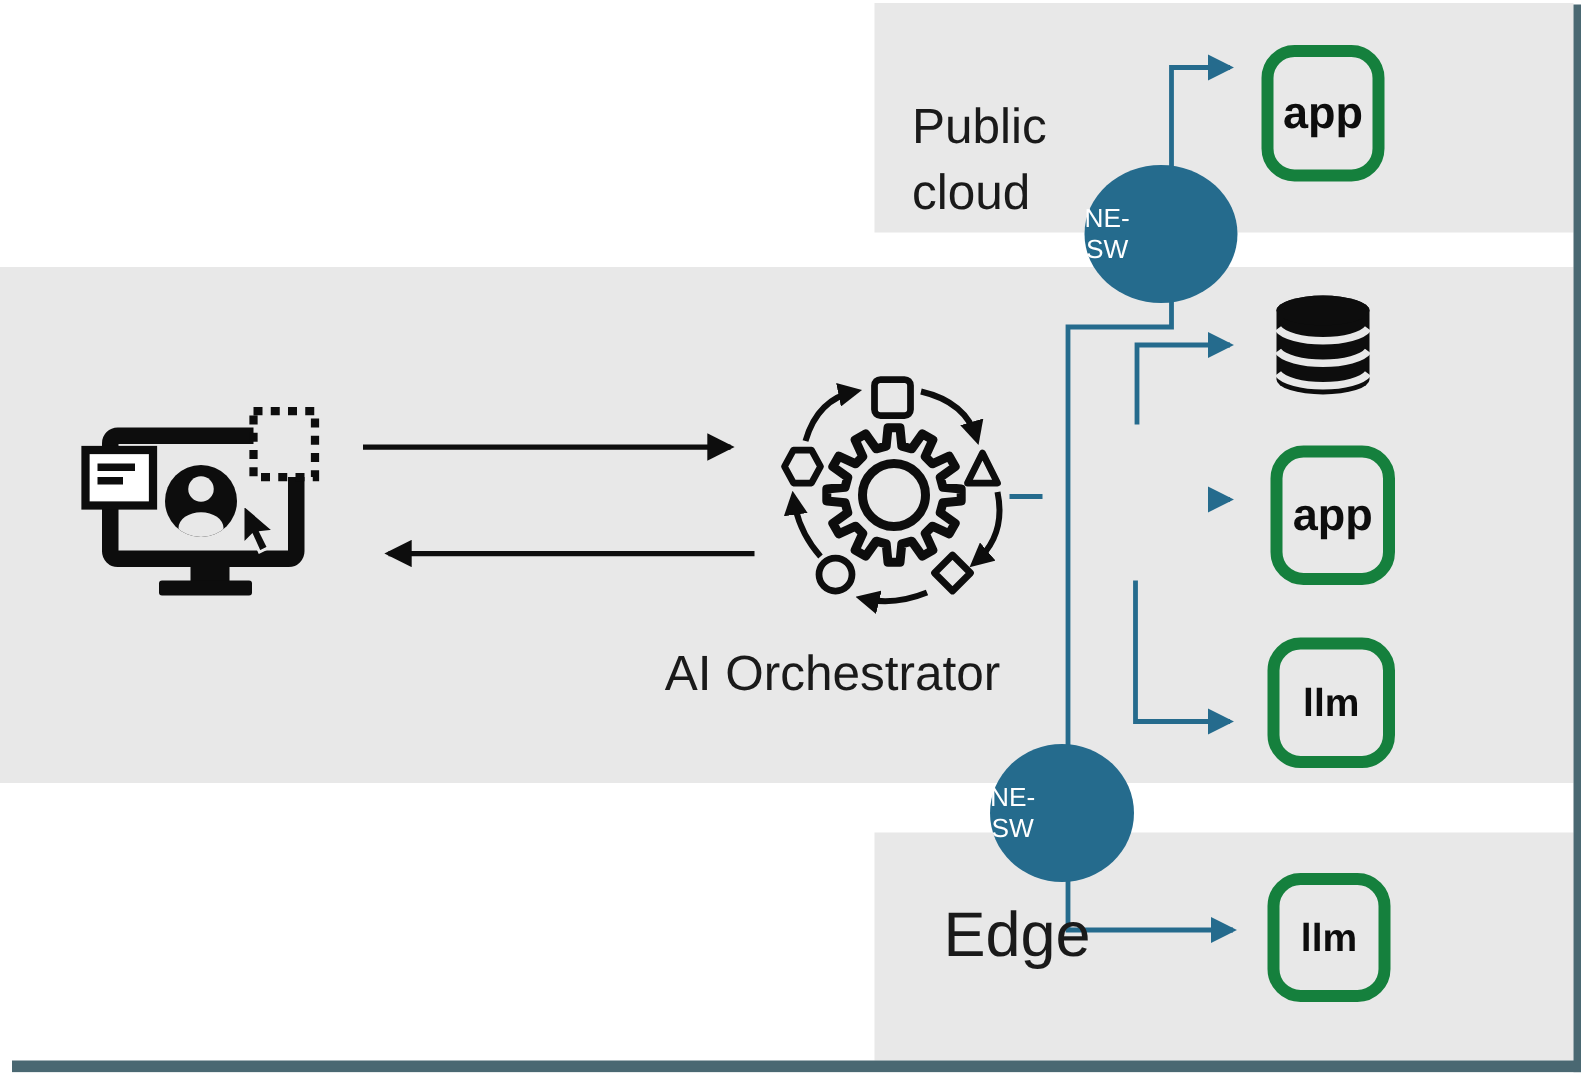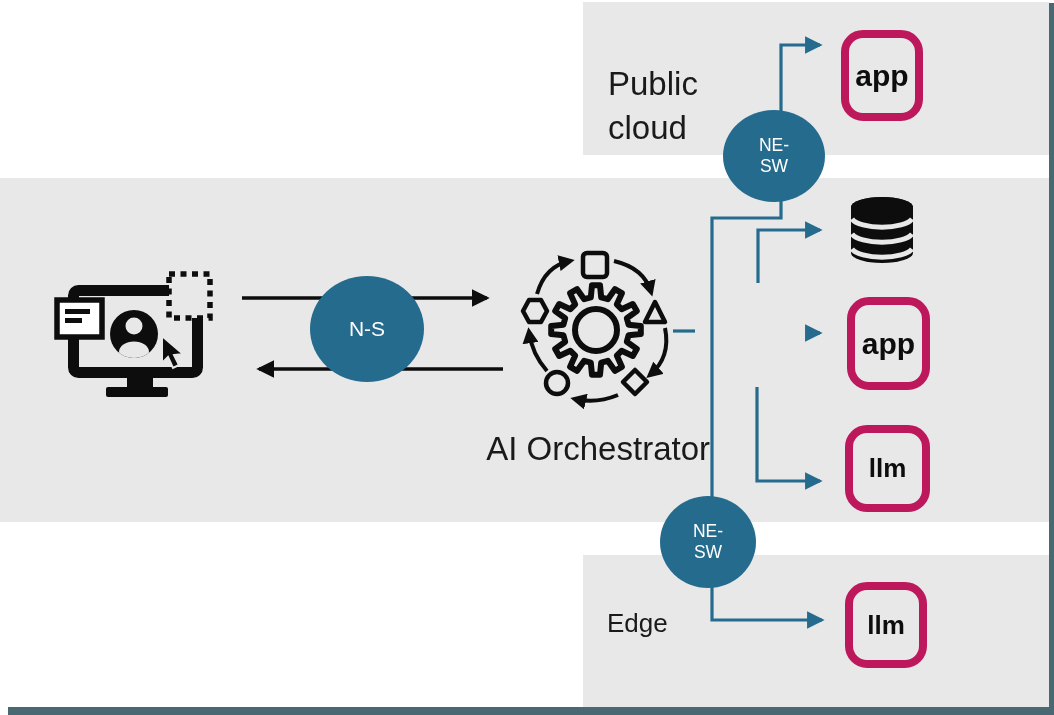--- a/index.html
+++ b/index.html
@@ -13,40 +13,40 @@
   .panel-bottom{left:583px; top:555px; width:466px; height:152px;}
   .frame-right{position:absolute; right:0; top:3px; width:5px; height:712px; background:#4a6872;}
   .frame-bottom{position:absolute; left:8px; bottom:0; width:1046px; height:8px; background:#4a6872;}
 
   svg.layer{position:absolute; left:0; top:0; z-index:2;}
 
   .region-label{
     position:absolute; z-index:4; color:#1a1a1a; font-size:33px; line-height:44px;
   }
   .label-public-cloud{left:608px; top:38px; width:175px;margin-top:24px;}
-  .label-edge{left:607px; top:601px; font-size:26px;}
+  .label-edge{left:629px; top:601px; font-size:42px;}
   .label-orchestrator{
     position:absolute; z-index:4; left:400px; top:430px; width:310px;
-    text-align:right; color:#1a1a1a; font-size:33px;
+    text-align:center; color:#1a1a1a; font-size:33px;
   }
 
   .gw{
     position:absolute; z-index:3; background:#256b8d; border-radius:50%;
-    color:#ffffff; display:flex; align-items:center; justify-content:center;
+    color:#ffffff; display:flex; align-items:center; 
     text-align:center;
   }
   .gw-ns  {left:310px; top:276px; width:114px; height:106px; font-size:21px;}
   .gw-ew  {left:693px; top:281px; width:114px; height:106px; font-size:21px;}
   .gw-nesw-top   {left:723px; top:110px; width:102px; height:92px; font-size:17.5px; line-height:21px;}
   .gw-nesw-bottom{left:660px; top:496px; width:96px;  height:92px; font-size:17.5px; line-height:21px;}
   .gw .two-line{white-space:pre-line;}
 
   .node{
     position:absolute; z-index:3; box-sizing:border-box;
-    border:8px solid #be185d; border-radius:22px; background:transparent;
+    border:8px solid #15803d; border-radius:22px; background:transparent;
     display:flex; align-items:center; justify-content:center;
     color:#0d0d0d; font-weight:bold;
   }
   .node-app-top {left:841px; top:30px;  width:82px; height:91px; font-size:30px;}
   .node-app-mid {left:847px; top:297px; width:83px; height:93px; font-size:30px;}
   .node-llm-mid {left:845px; top:425px; width:85px; height:87px; font-size:26px;}
   .node-llm-edge{left:845px; top:582px; width:82px; height:86px; font-size:26px;}
 </style>
 </head>
 <body>
@@ -133,23 +133,20 @@
       <path d="M851,207 a31,10 0 0 1 62,0 V253 a31,10 0 0 1 -62,0 Z" fill="#0d0d0d"></path>
       <ellipse cx="882" cy="207" rx="31" ry="10" fill="#0d0d0d"></ellipse>
       <g fill="none" stroke="#e8e8e8" stroke-width="5">
         <path d="M852,219 a31,11 0 0 0 60,0"></path>
         <path d="M852,234 a31,11 0 0 0 60,0"></path>
         <path d="M852,249 a31,11 0 0 0 60,0"></path>
       </g>
     </g>
   </svg>
 
-  <div class="gw gw-ns">
-    <span>N-S</span>
-  </div>
   <div class="gw gw-nesw-top">
     <span class="two-line">NE-
 SW</span>
   </div>
   <div class="gw gw-nesw-bottom">
     <span class="two-line">NE-
 SW</span>
   </div>
 
   <div class="node node-app-top">

